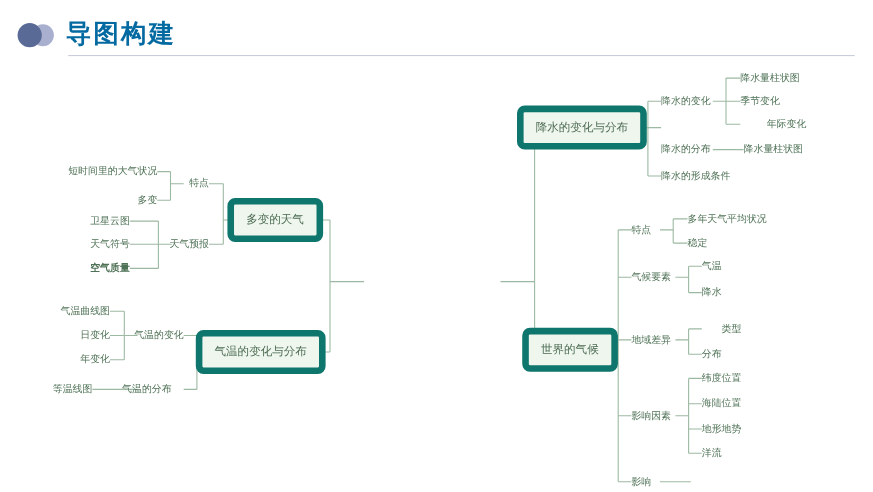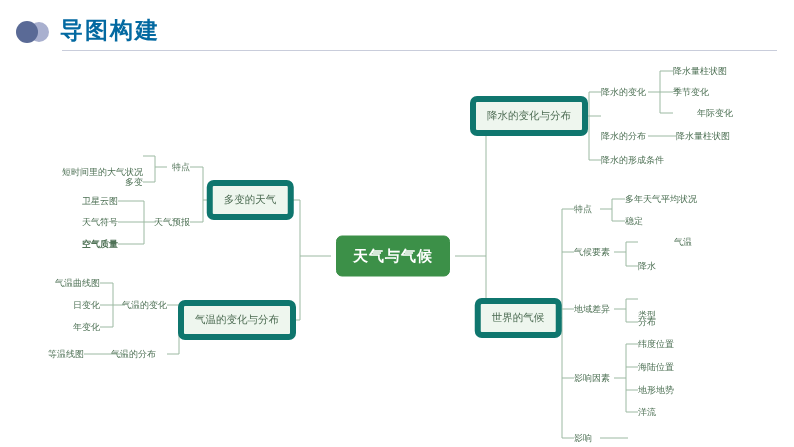--- a/index.html
+++ b/index.html
@@ -219,32 +219,31 @@
       <path d="M626,288 L638,288"></path>
       <path d="M626,311 L638,311"></path>
       <path d="M626,334 L638,334"></path>
       <path d="M626,356 L638,356"></path>
 
       <path d="M600,382 L628,382"></path>
 
     </g>
   </svg>
 
-  <div class="node root" style="left:393px; top:200px;">天气与气候</div>
 
   <div class="node boxed" style="left:237px; top:264px;">气温的变化与分布</div>
 
   <div class="node boxed" style="left:250px; top:144px;">多变的天气</div>
 
   <div class="node boxed" style="left:529px; top:60px;">降水的变化与分布</div>
 
   <div class="node boxed" style="left:518px; top:262px;">世界的气候</div>
 
   <div class="node plain right-anchor" style="left:190px; top:111px;">特点</div>
-  <div class="node plain right-anchor" style="left:143px; top:116px;">短时间里的大气状况</div>
+  <div class="node plain right-anchor" style="left:143px; top:100px;">短时间里的大气状况</div>
   <div class="node plain right-anchor" style="left:143px; top:126px;">多变</div>
 
   <div class="node plain right-anchor" style="left:190px; top:166px;">天气预报</div>
   <div class="node plain right-anchor" style="left:118px; top:145px;">卫星云图</div>
   <div class="node plain right-anchor" style="left:118px; top:166px;">天气符号</div>
   <div class="node plain right-anchor" style="left:118px; top:188px;font-weight:bold;">空气质量</div>
 
   <div class="node plain right-anchor" style="left:167px; top:249px;">气温的变化</div>
   <div class="node plain right-anchor" style="left:100px; top:227px;">气温曲线图</div>
   <div class="node plain right-anchor" style="left:100px; top:249px;">日变化</div>
@@ -261,25 +260,25 @@
   <div class="node plain left-anchor" style="left:601px; top:80px;">降水的分布</div>
   <div class="node plain left-anchor" style="left:676px; top:80px;">降水量柱状图</div>
 
   <div class="node plain left-anchor" style="left:601px; top:104px;">降水的形成条件</div>
 
   <div class="node plain left-anchor" style="left:574px; top:153px;">特点</div>
   <div class="node plain left-anchor" style="left:625px; top:143px;">多年天气平均状况</div>
   <div class="node plain left-anchor" style="left:625px; top:165px;">稳定</div>
 
   <div class="node plain left-anchor" style="left:574px; top:196px;">气候要素</div>
-  <div class="node plain left-anchor" style="left:674px; top:186px;text-align:right;">气温</div>
+  <div class="node plain left-anchor" style="left:638px; top:186px;text-align:right;">气温</div>
   <div class="node plain left-anchor" style="left:638px; top:210px;">降水</div>
 
   <div class="node plain left-anchor" style="left:574px; top:253px;">地域差异</div>
-  <div class="node plain left-anchor" style="left:638px; top:243px;margin-top:16px;">类型</div>
+  <div class="node plain left-anchor" style="left:656px; top:243px;">类型</div>
   <div class="node plain left-anchor" style="left:638px; top:266px;">分布</div>
 
   <div class="node plain left-anchor" style="left:574px; top:322px;">影响因素</div>
   <div class="node plain left-anchor" style="left:638px; top:288px;">纬度位置</div>
   <div class="node plain left-anchor" style="left:638px; top:311px;font-family:Liberation Serif, serif;">海陆位置</div>
   <div class="node plain left-anchor" style="left:638px; top:334px;">地形地势</div>
   <div class="node plain left-anchor" style="left:638px; top:356px;">洋流</div>
 
   <div class="node plain left-anchor" style="left:574px; top:382px;">影响</div>
   <div class="node plain left-anchor" style="left:628px; top:402px;">生活生产</div>

